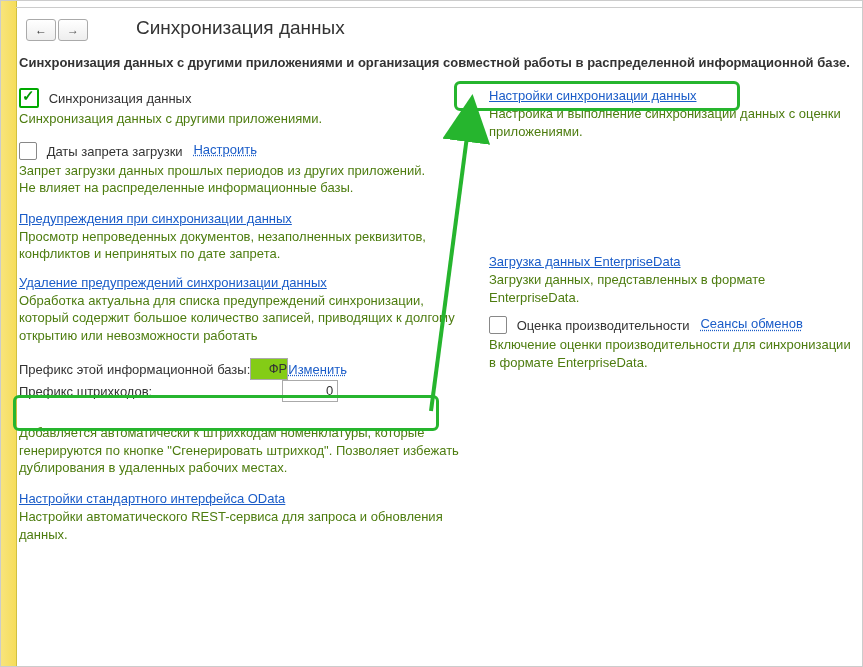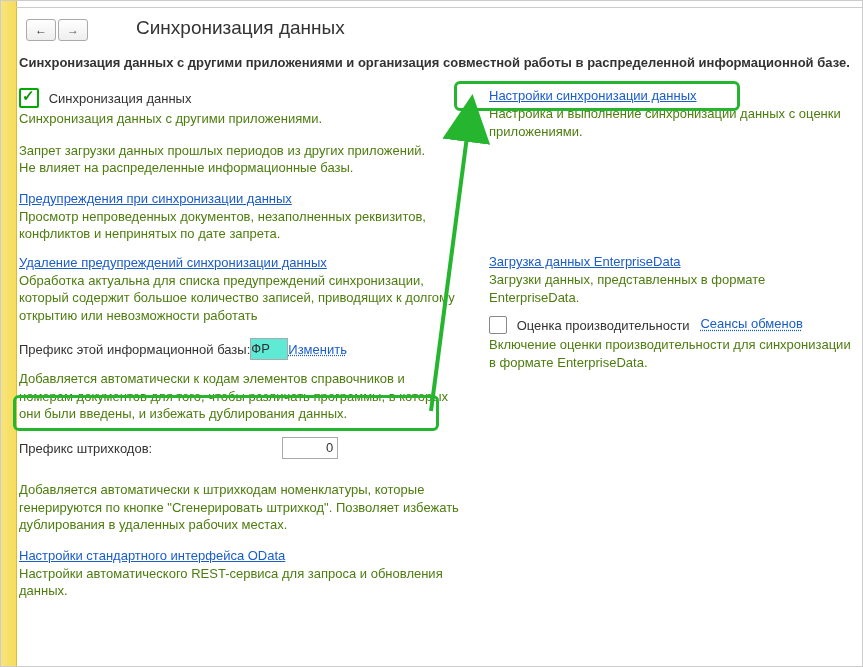--- a/index.html
+++ b/index.html
@@ -18,21 +18,21 @@
   .chk { display:inline-block; width:16px; height:16px; border:1px solid #888; background:#fff; vertical-align:middle; position:relative; margin-right:6px; border-radius:2px;}
   .chk.green { border:2px solid #0a0;}
   .chk.checked::after{ content:"✓"; color:#090; font-weight:bold; position:absolute; left:1px; top:-3px; font-size:15px;}
   .lbl { vertical-align:middle; }
   .desc { color:#4d7c0f; margin:2px 0 14px 0; line-height:1.35;}
   a.link { color:#1a5cc8; text-decoration:underline dotted; }
   a.linkplain{ color:#1a5cc8; text-decoration:underline;}
   .row { margin-bottom:2px;}
   .block { margin-bottom:12px;}
   .prefrow{ display:flex; align-items:center; }
-  .pfbox{ width:36px; height:20px; border:1px solid #aaa; text-align:left; line-height:20px; background:#5eead4;}
+  .pfbox{ width:36px; height:20px; border:1px solid #aaa; text-align:right; line-height:20px; background:#84cc16;}
   .numbox{ width:50px; height:20px; border:1px solid #aaa; text-align:right; padding-right:4px; line-height:20px; background:#fff;}
   
   .hl1 { position:absolute; border:3px solid #26b52e; border-radius:6px; pointer-events:none;}
   .arrow { position:absolute; pointer-events:none;}
 </style>
 </head>
 <body>
 
 <div class="frame">
   <div class="side"></div>
@@ -47,39 +47,43 @@
 
     <div class="cols">
 
       <div class="col">
         <div class="row">
           <span class="chk green checked"></span>
           <span class="lbl">Синхронизация данных</span>
         </div>
         <div class="desc">Синхронизация данных с другими приложениями.</div>
 
+        <div class="row">
+          <span class="chk"></span>
+          <span class="lbl">Даты запрета загрузки</span>
+          &nbsp;&nbsp;<a href="#" class="link">Настроить</a>
+        </div>
         <div class="desc" style="white-space:pre-line">Запрет загрузки данных прошлых периодов из других приложений.
 Не влияет на распределенные информационные базы.</div>
 
         <div class="block">
           <a href="#" class="linkplain">Предупреждения при синхронизации данных</a>
           <div class="desc" style="margin-bottom:10px">Просмотр непроведенных документов, незаполненных реквизитов, конфликтов и непринятых по дате запрета.</div>
         </div>
 
         <div class="block">
           <a href="#" class="linkplain">Удаление предупреждений синхронизации данных</a>
           <div class="desc">Обработка актуальна для списка предупреждений синхронизации, который содержит большое количество записей, приводящих к долгому открытию или невозможности работать</div>
         </div>
 
         <div class="prefrow" style="margin-top:6px">
           <span>Префикс этой информационной базы:</span>
           <span class="pfbox">ФР</span>
           <a href="#" class="link">Изменить</a>
         </div>
-        <div class="desc" style="margin-top:10px">Добавляется автоматически к кодам элементов справочников и номерам документов для того, чтобы различать программы, в которых они были введены, и избежать дублирования данных.</div>
 
         <div class="prefrow">
           <span>Префикс штрихкодов:</span>
           <span style="flex:0 0 130px"></span>
           <span class="numbox">0</span>
         </div>
         <div class="desc" style="margin-top:22px">Добавляется автоматически к штрихкодам номенклатуры, которые генерируются по кнопке "Сгенерировать штрихкод". Позволяет избежать дублирования в удаленных рабочих местах.</div>
 
         <div class="block">
           <a href="#" class="linkplain">Настройки стандартного интерфейса OData</a>

